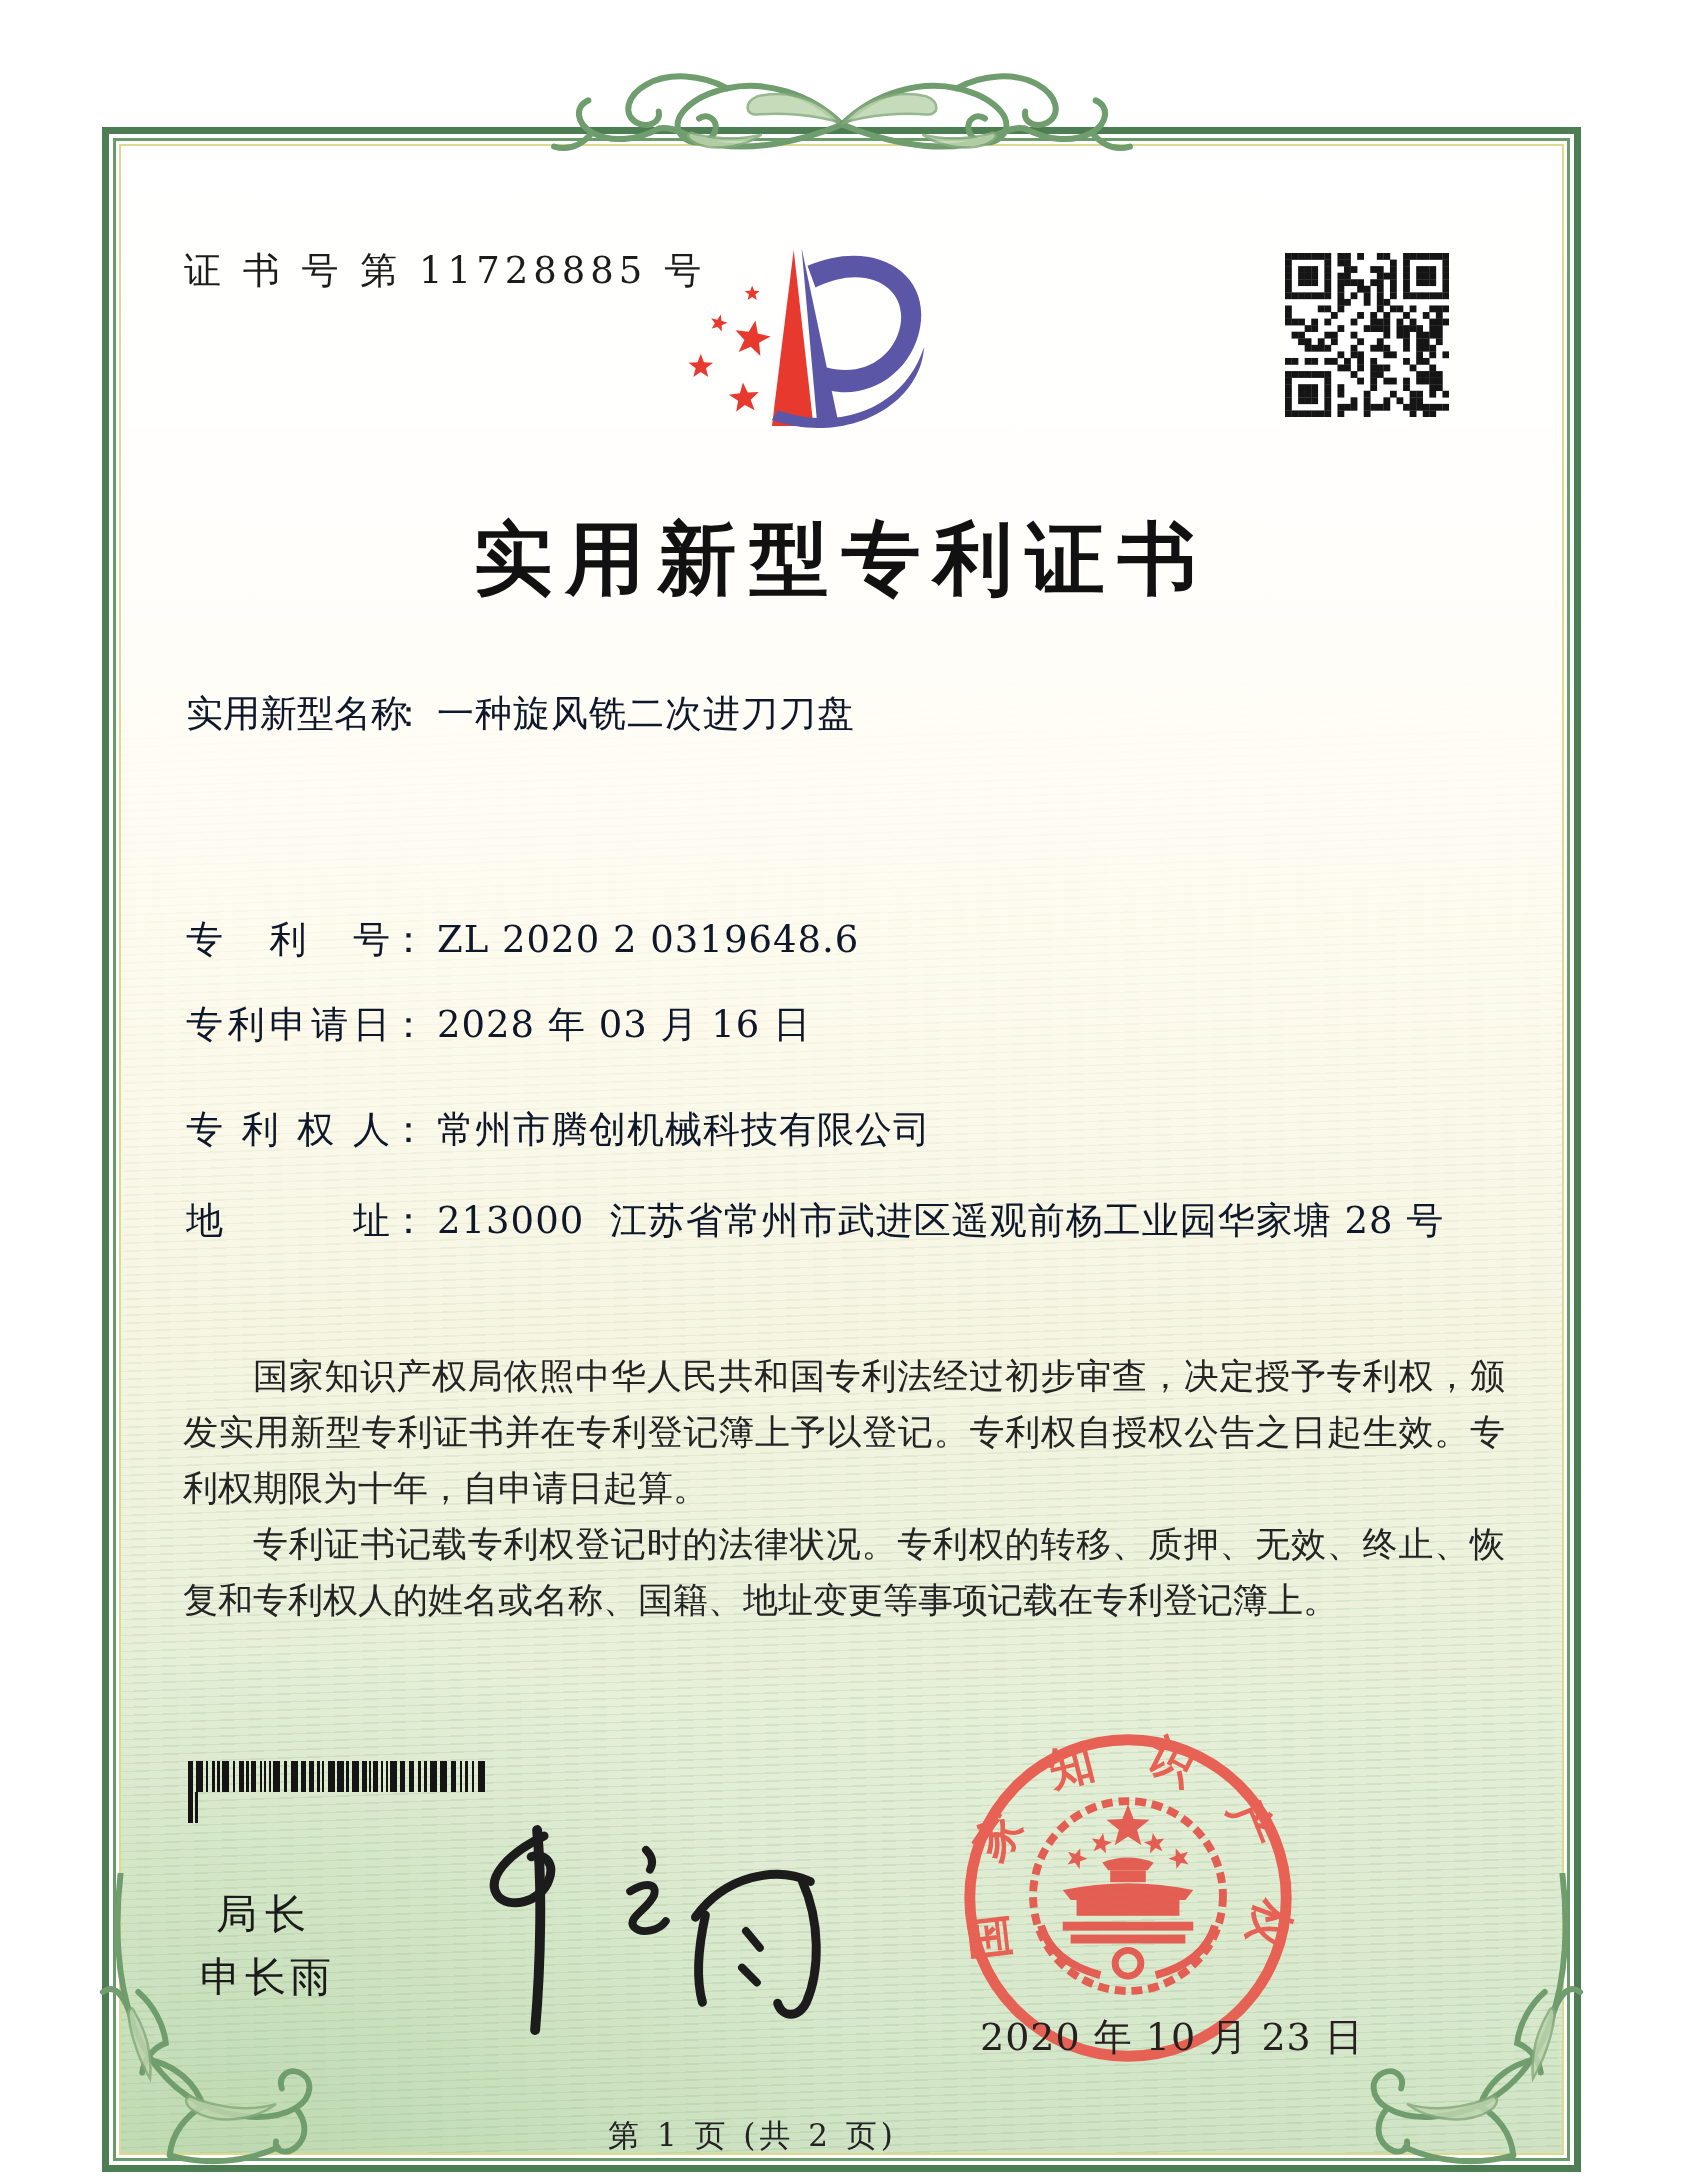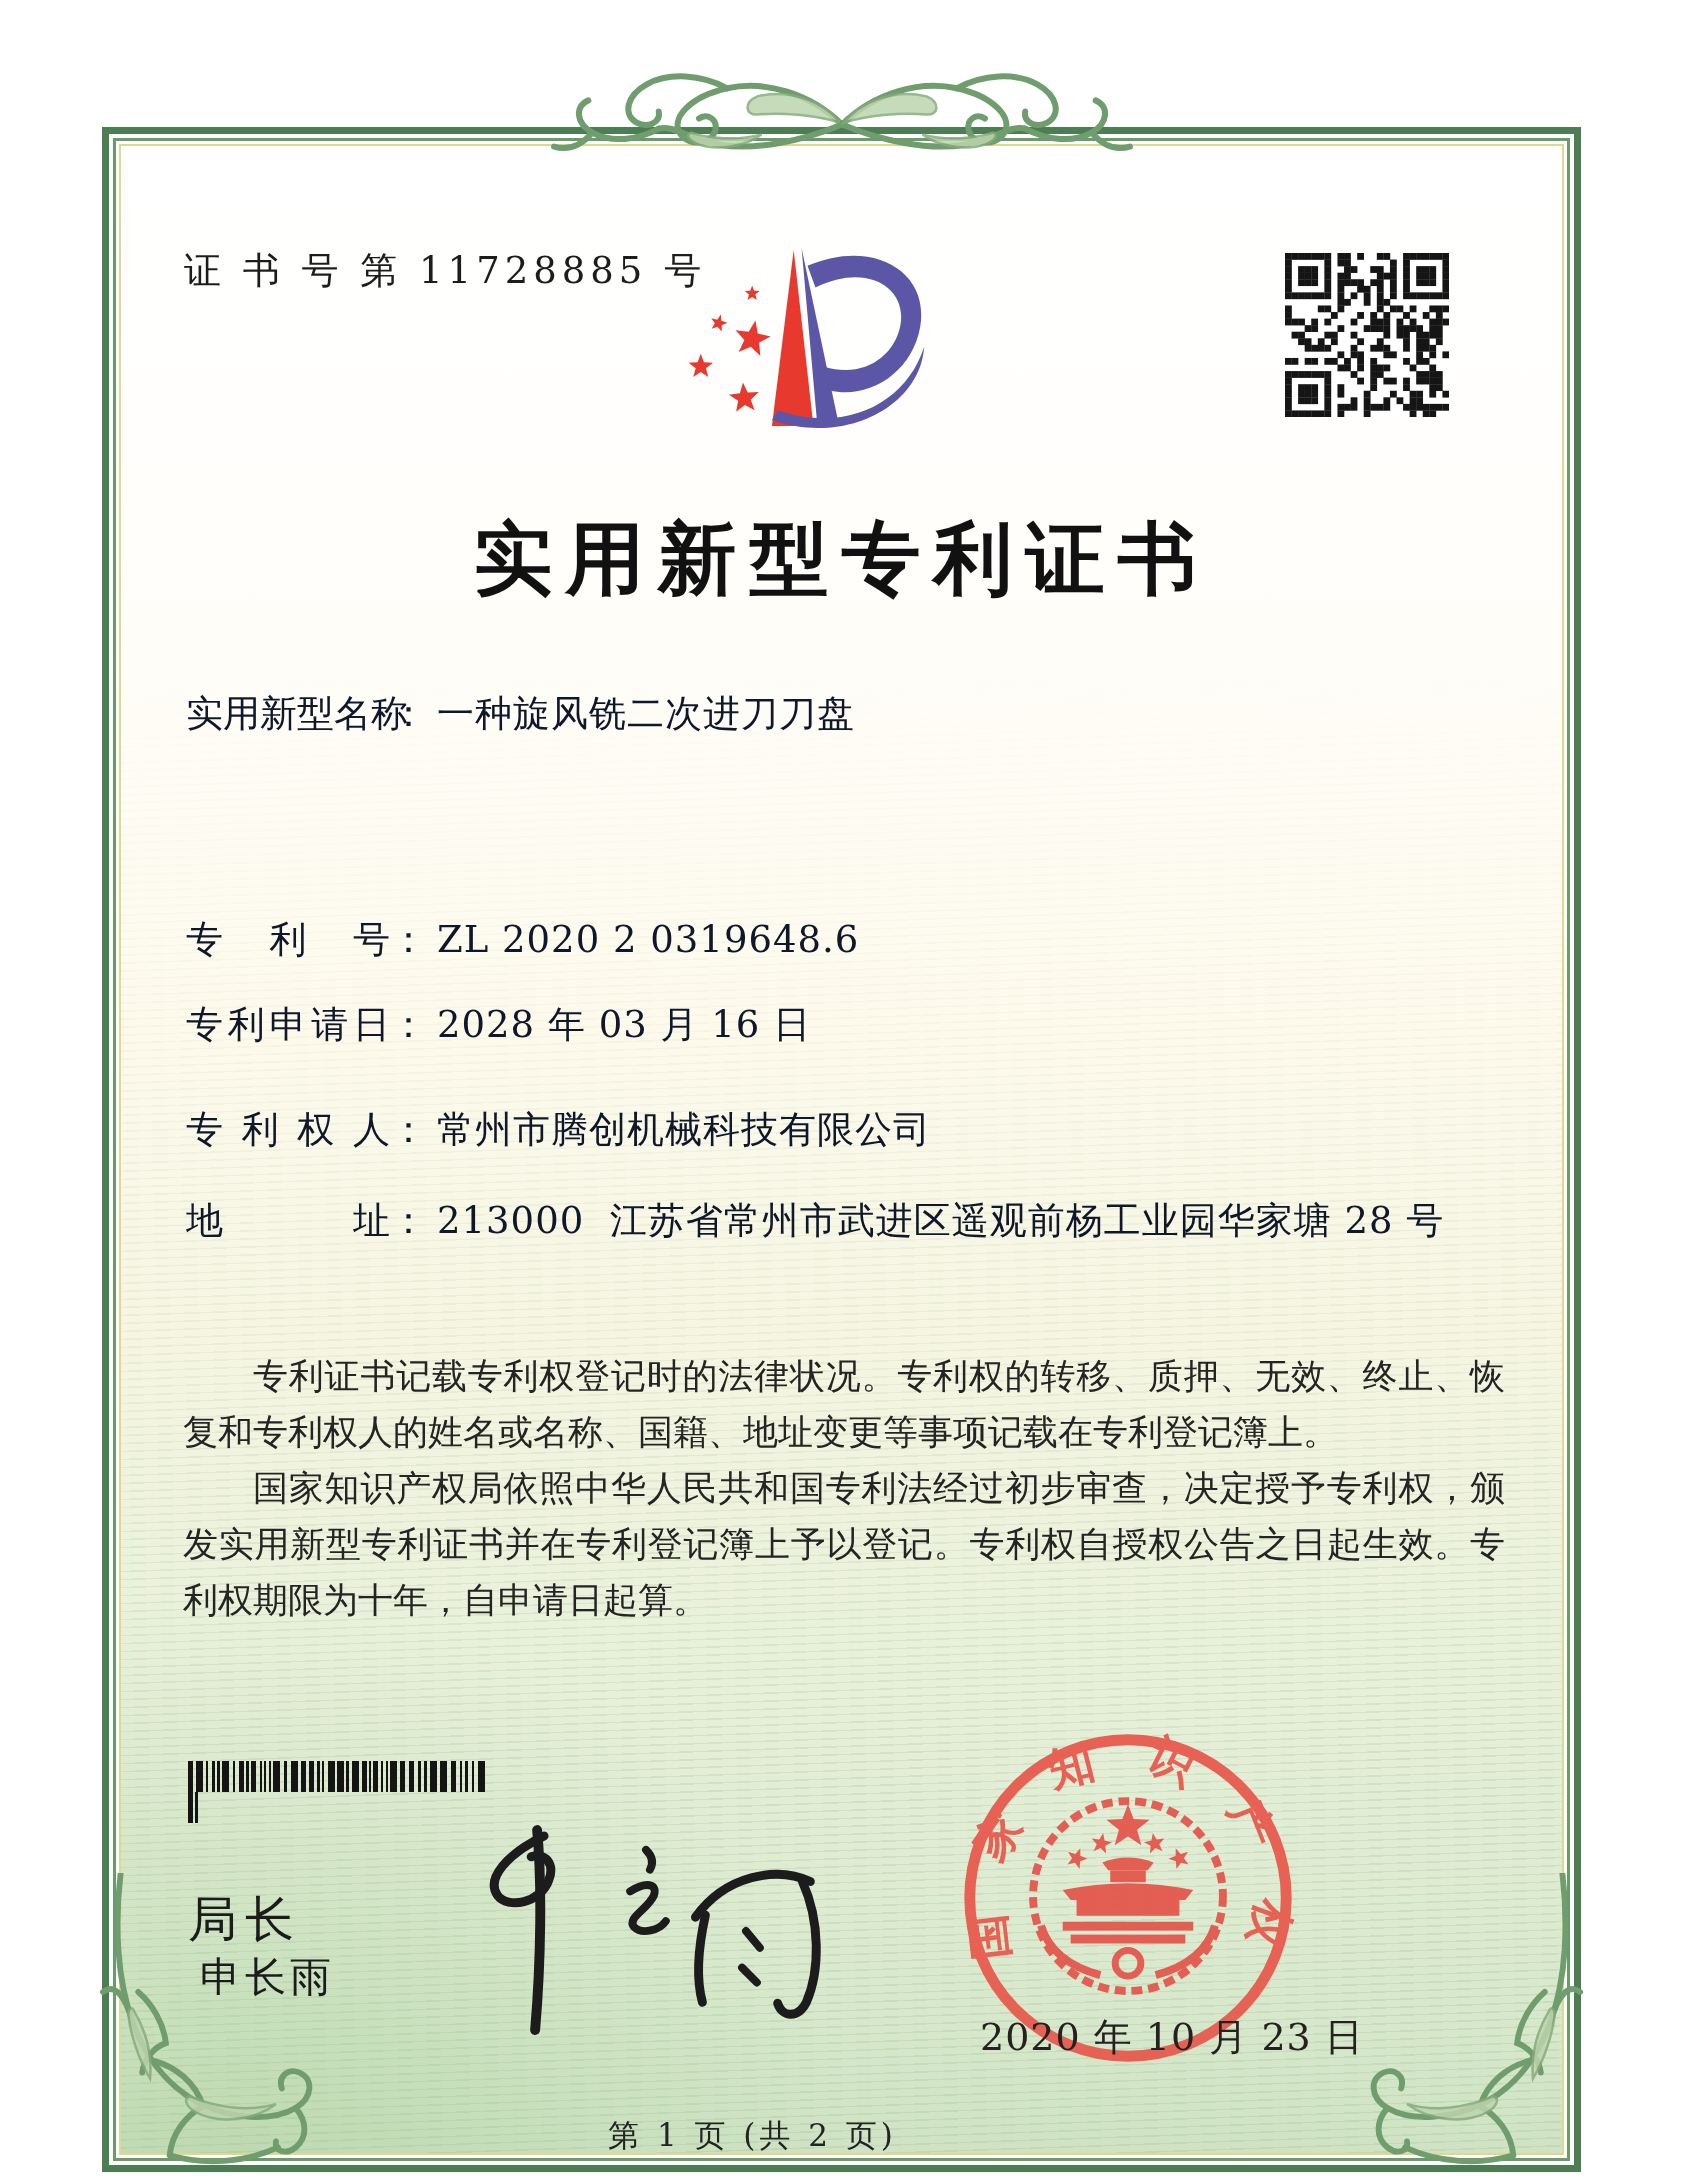--- a/index.html
+++ b/index.html
@@ -47,21 +47,21 @@
   .colon{margin-right:10px;}
   .fvalue{letter-spacing:1px;}
   .grant-group{position:absolute;left:586px;top:0;}
   
   .bodytext{position:absolute;left:183px;top:1348px;width:1322px;color:#242424;}
   .bodytext p{margin:0;font-size:35px;line-height:56px;text-indent:2em;text-align:justify;}
   
   .barcode{position:absolute;left:188px;top:1761px;width:303px;height:31px;}
   .barcode i{display:inline-block;height:31px;background:#141414;vertical-align:top;}
   .barcode s{display:inline-block;height:31px;vertical-align:top;}
-  .sig-title{position:absolute;left:188px;top:1887px;font-size:49px;color:#1b1b1b;
+  .sig-title{position:absolute;left:216px;top:1887px;font-size:41px;color:#1b1b1b;
     font-family:Liberation Serif, serif;letter-spacing:8px;}
   .sig-name{position:absolute;left:200px;top:1950px;font-size:41px;color:#1b1b1b;
     font-family:"DejaVu Sans","Liberation Sans",sans-serif;letter-spacing:4px;}
   .signature{position:absolute;left:450px;top:1822px;width:391px;height:223px;}
   .signature path{stroke:#1c1c1c;fill:none;stroke-linecap:round;stroke-linejoin:round;}
   .seal{position:absolute;left:950px;top:1720px;width:356px;height:356px;opacity:.93;}
   .sring{fill:none;stroke:#e8584c;stroke-width:11;}
   .stext{font-size:46px;font-weight:700;fill:#e8584c;letter-spacing:46px;
     font-family:"DejaVu Serif","Liberation Serif",serif;}
   .emb{fill:#e4544a;}
@@ -454,22 +454,22 @@
     <span class="flabel">专利申请日</span><span class="colon">：</span><span class="fvalue">2028 年 03 月 16 日</span>
   </div>
   <div class="row" style="top:1105px">
     <span class="flabel">专利权人</span><span class="colon">：</span><span class="fvalue">常州市腾创机械科技有限公司</span>
   </div>
   <div class="row" style="top:1196px">
     <span class="flabel">地址</span><span class="colon">：</span><span class="fvalue">213000&nbsp;&nbsp;江苏省常州市武进区遥观前杨工业园华家塘 28 号</span>
   </div>
 
   <div class="bodytext">
+    <p>国家知识产权局依照中华人民共和国专利法经过初步审查，决定授予专利权，颁发实用新型专利证书并在专利登记簿上予以登记。专利权自授权公告之日起生效。专利权期限为十年，自申请日起算。</p>
     <p>专利证书记载专利权登记时的法律状况。专利权的转移、质押、无效、终止、恢复和专利权人的姓名或名称、国籍、地址变更等事项记载在专利登记簿上。</p>
-    <p>国家知识产权局依照中华人民共和国专利法经过初步审查，决定授予专利权，颁发实用新型专利证书并在专利登记簿上予以登记。专利权自授权公告之日起生效。专利权期限为十年，自申请日起算。</p>
   </div>
 
   <div class="barcode" id="barcode"><i style="width:5px"></i><s style="width:3px"></s><i style="width:7px"></i><s style="width:3px"></s><i style="width:2px"></i><s style="width:4px"></s><i style="width:3px"></i><s style="width:2px"></s><i style="width:3px"></i><s style="width:2px"></s><i style="width:7px"></i><s style="width:4px"></s><i style="width:2px"></i><s style="width:4px"></s><i style="width:5px"></i><s style="width:2px"></s><i style="width:3px"></i><s style="width:2px"></s><i style="width:5px"></i><s style="width:4px"></s><i style="width:2px"></i><s style="width:2px"></s><i style="width:2px"></i><s style="width:3px"></s><i style="width:2px"></i><s style="width:2px"></s><i style="width:7px"></i><s style="width:4px"></s><i style="width:3px"></i><s style="width:4px"></s><i style="width:7px"></i><s style="width:3px"></s><i style="width:5px"></i><s style="width:3px"></s><i style="width:5px"></i><s style="width:3px"></s><i style="width:3px"></i><s style="width:2px"></s><i style="width:2px"></i><s style="width:4px"></s><i style="width:7px"></i><s style="width:2px"></s><i style="width:7px"></i><s style="width:2px"></s><i style="width:3px"></i><s style="width:3px"></s><i style="width:7px"></i><s style="width:3px"></s><i style="width:5px"></i><s style="width:2px"></s><i style="width:2px"></i><s style="width:2px"></s><i style="width:5px"></i><s style="width:3px"></s><i style="width:2px"></i><s style="width:3px"></s><i style="width:2px"></i><s style="width:2px"></s><i style="width:7px"></i><s style="width:3px"></s><i style="width:5px"></i><s style="width:4px"></s><i style="width:5px"></i><s style="width:4px"></s><i style="width:3px"></i><s style="width:3px"></s><i style="width:3px"></i><s style="width:3px"></s><i style="width:7px"></i><s style="width:3px"></s><i style="width:7px"></i><s style="width:4px"></s><i style="width:5px"></i><s style="width:4px"></s><i style="width:2px"></i><s style="width:3px"></s><i style="width:3px"></i><s style="width:4px"></s><i style="width:2px"></i><s style="width:4px"></s><i style="width:7px"></i><s style="width:2px"></s><i style="width:5px"></i><s style="width:2px"></s><i style="width:3px"></i></div>
 
   <div class="sig-title">局长</div>
   <div class="sig-name">申长雨</div>
   <svg class="signature" viewBox="0 0 395 225">
     <path d="M95 14 C 58 32 36 57 48 74 C 58 88 92 82 100 58 C 106 42 96 30 82 35" stroke-width="9"></path>
     <path d="M88 8 C 93 60 92 140 86 210" stroke-width="10"></path>
     <path d="M198 28 C 204 34 206 41 202 48" stroke-width="8"></path>

